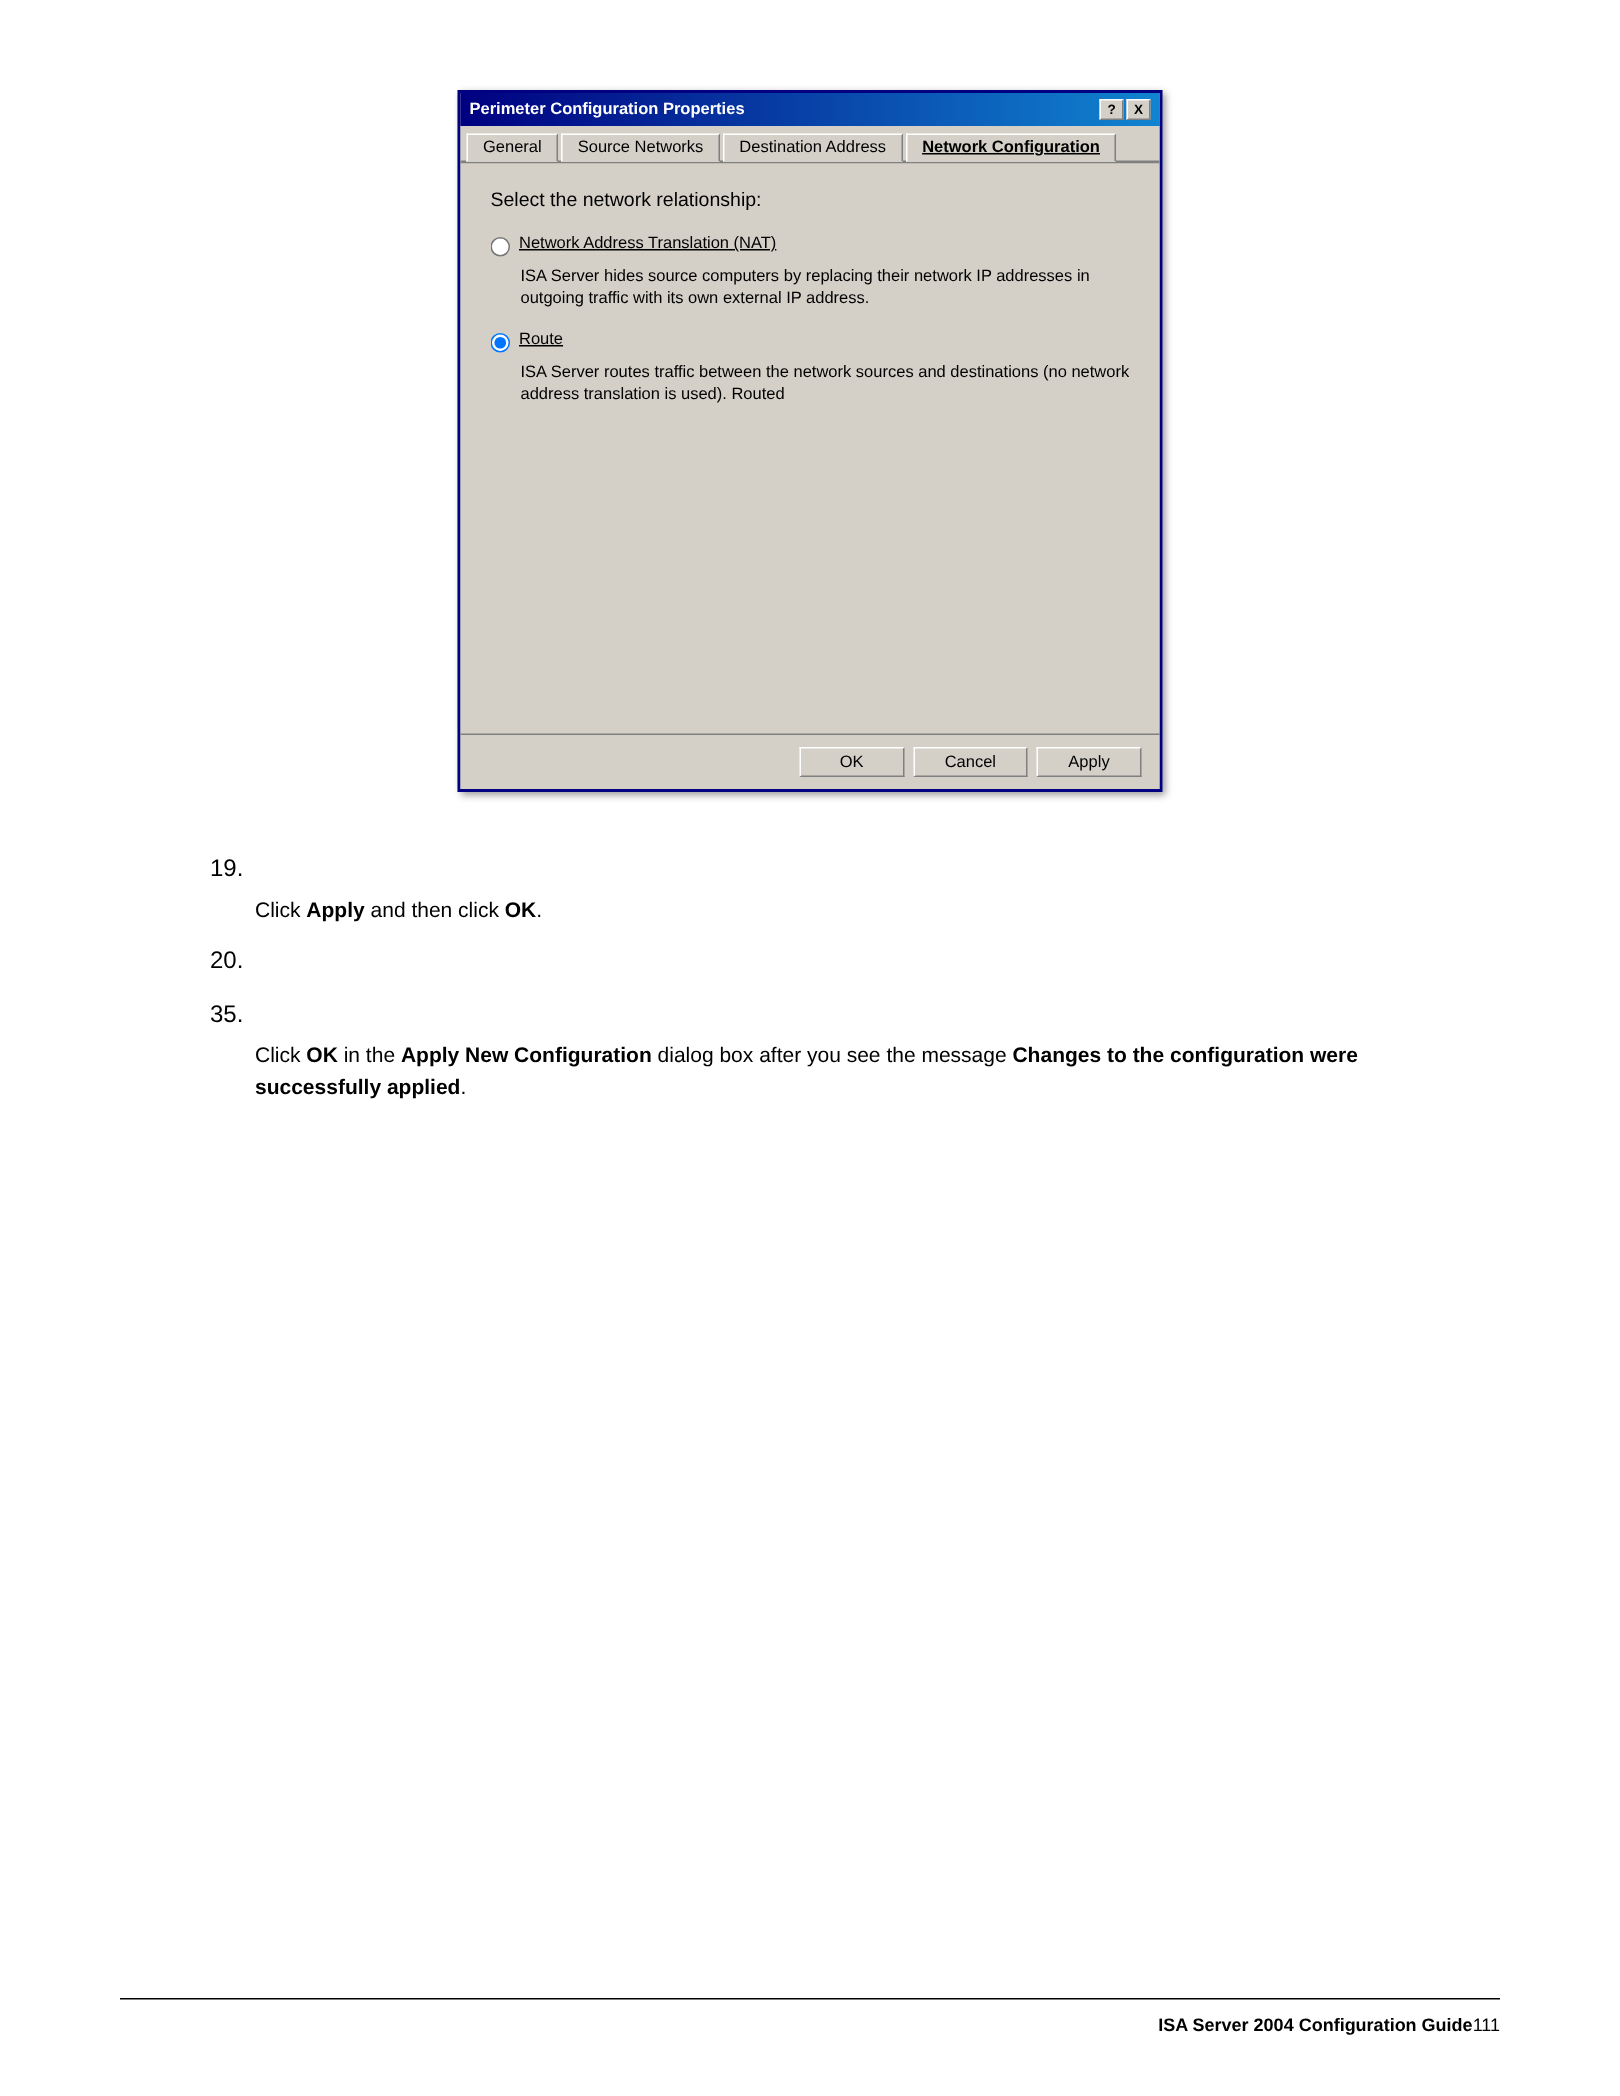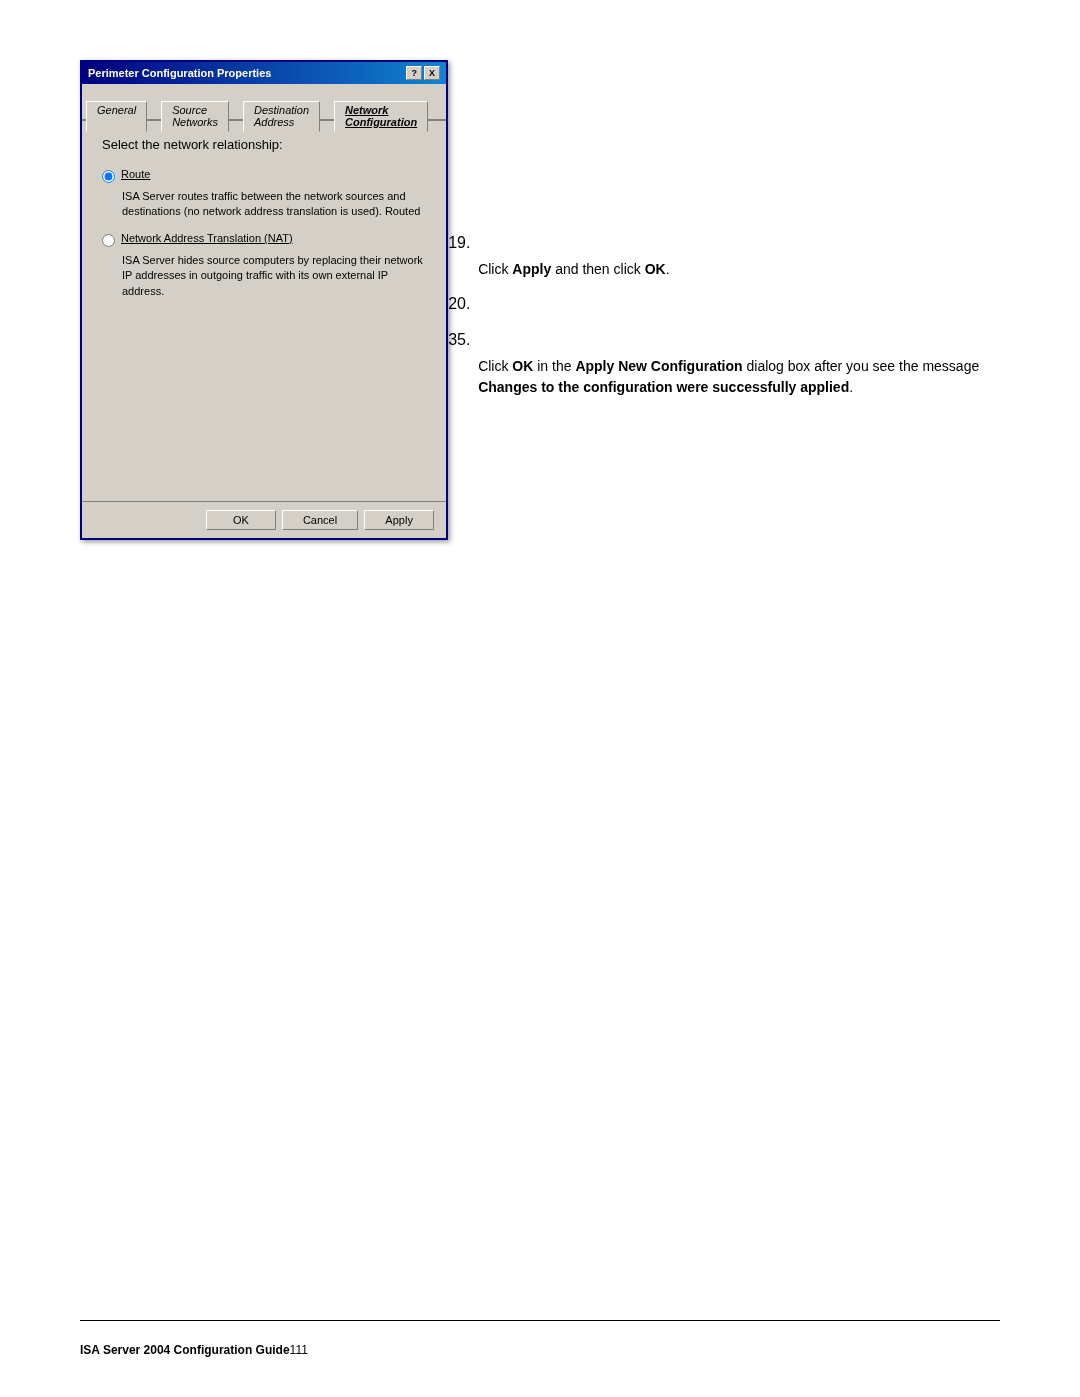--- a/index.html
+++ b/index.html
@@ -9,21 +9,21 @@
       background: #ffffff;
       font-family: Arial, sans-serif;
       font-size: 14px;
       color: #000000;
       position: relative;
     }
 
     .page-content {
       padding: 60px 80px 60px 80px;
       display: flex;
-      flex-direction: row;
+      flex-direction: column;
       align-items: center;
       justify-content: flex-end;
     }
 
     
     .dialog-container {
       width: 470px;
       border: 2px solid #000080;
       background: #d4d0c8;
       box-shadow: 2px 2px 5px rgba(0,0,0,0.4);
@@ -76,25 +76,24 @@
       border-bottom: 2px solid #808080;
     }
 
     .tab {
       padding: 2px 10px;
       font-size: 11px;
       font-family: 'Tahoma', Arial, sans-serif;
       background: #d4d0c8;
       border: 1px solid;
       border-color: #ffffff #808080 #d4d0c8 #ffffff;
-      margin-right: 14px;
+      margin-right: 2px;
       cursor: pointer;
       position: relative;
-      top: 13px;
-      font-style: italic;
+      top: 1px;
     }
 
     .tab.active {
       background: #d4d0c8;
       border-color: #ffffff #808080 #d4d0c8 #ffffff;
       border-bottom: 1px solid #d4d0c8;
       font-weight: normal;
       z-index: 1;
       padding-bottom: 3px;
     }
@@ -199,23 +198,23 @@
       font-weight: bold;
     }
 
     
     .page-footer {
       position: absolute;
       bottom: 40px;
       left: 80px;
       right: 80px;
       border-top: 1px solid #000000;
-      padding-top: 22px;
-      display: flex;
-      justify-content: flex-start;
+      padding-top: 10px;
+      display: flex;
+      justify-content: flex-end;
       font-size: 12px;
     }
 
     .footer-left {
       font-weight: bold;
       font-size: 12px;
     }
 
     .footer-right {
       font-size: 12px;
@@ -238,36 +237,36 @@
 
     <div class="dialog-tabs">
       <div class="tab">General</div>
       <div class="tab">Source Networks</div>
       <div class="tab">Destination Address</div>
       <div class="tab active highlighted">Network Configuration</div>
     </div>
 
     <div class="dialog-body">
       <div class="section-label">Select the network relationship:</div>
+
+      <div class="radio-group">
+        <div class="radio-option">
+          <input type="radio" class="radio-input" name="network-relationship" style="">
+          <span class="radio-label">Network Address Translation (NAT)</span>
+        </div>
+        <div class="radio-description">ISA Server hides source computers by replacing their network IP addresses in outgoing traffic with its own external IP address.</div>
+      </div>
 
       <div class="radio-group">
         <div class="radio-option">
           <input type="radio" class="radio-input" name="network-relationship" checked="" style="">
           <span class="radio-label">Route</span>
         </div>
         <div class="radio-description">ISA Server routes traffic between the network sources and destinations (no network address translation is used). Routed</div>
       </div>
-
-      <div class="radio-group">
-        <div class="radio-option">
-          <input type="radio" class="radio-input" name="network-relationship" style="">
-          <span class="radio-label">Network Address Translation (NAT)</span>
-        </div>
-        <div class="radio-description">ISA Server hides source computers by replacing their network IP addresses in outgoing traffic with its own external IP address.</div>
-      </div>
     </div>
 
     <div class="dialog-footer">
       <button class="dialog-btn">OK</button>
       <button class="dialog-btn">Cancel</button>
       <button class="dialog-btn">Apply</button>
     </div>
   </div>
 
   <div class="instructions">

